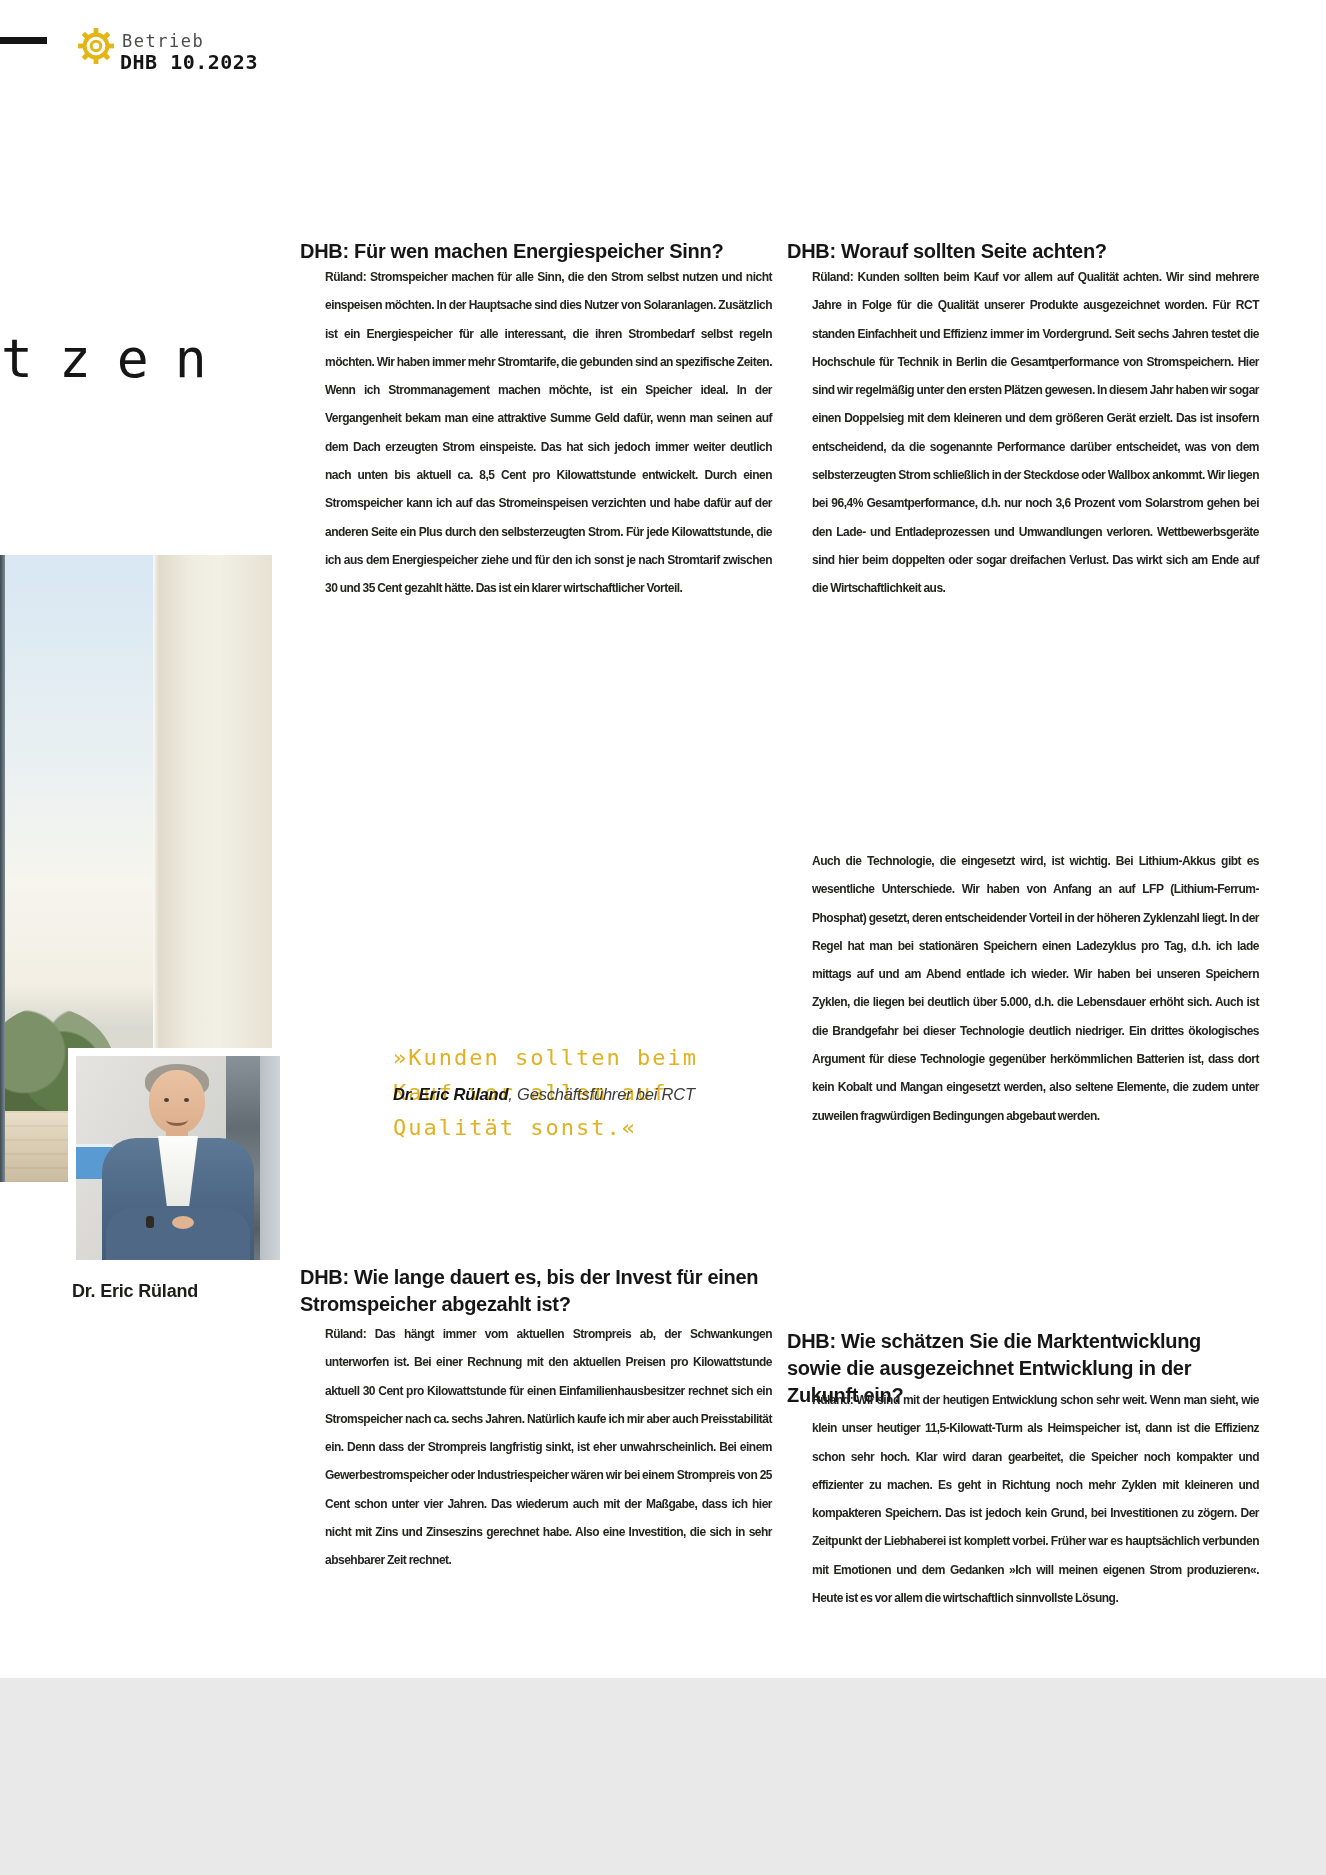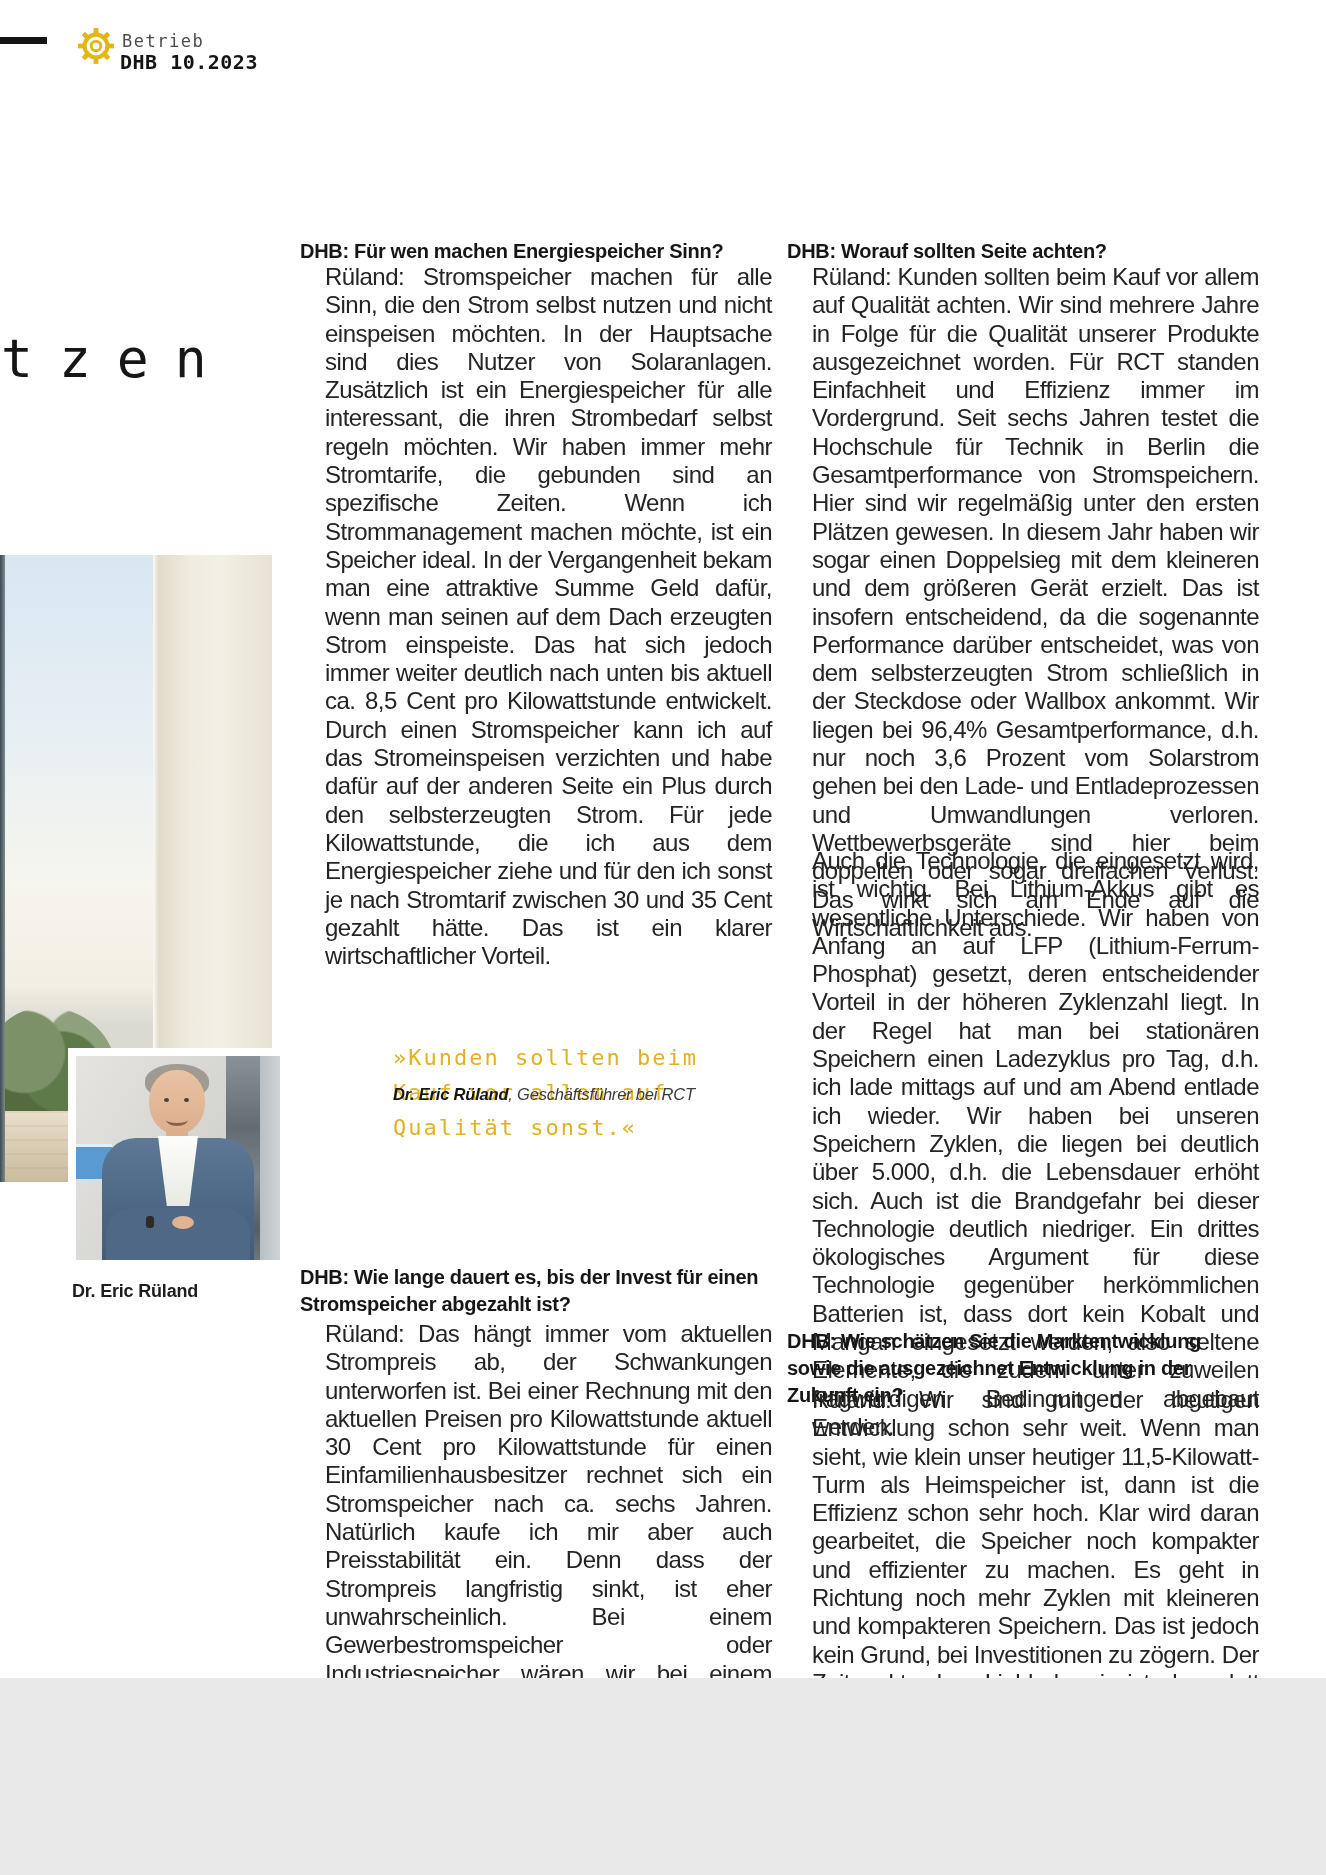--- a/index.html
+++ b/index.html
@@ -68,21 +68,21 @@
     background:linear-gradient(180deg,#5d7995 0%,#4c6683 55%,#425c78 100%);}
   .p-shirt{position:absolute;left:82px;top:80px;width:40px;height:70px;background:linear-gradient(180deg,#fdfdfb,#e9e9e4);
     clip-path:polygon(0 0,100% 0,78% 100%,22% 100%);}
   .p-arms{position:absolute;left:30px;top:152px;width:144px;height:52px;border-radius:26px 26px 0 0;background:#4e6885;}
   .p-hand{position:absolute;left:96px;top:160px;width:22px;height:13px;border-radius:50%;background:#e0b492;}
   .p-watch{position:absolute;left:70px;top:160px;width:8px;height:12px;border-radius:3px;background:#2f2a26;}
   .caption{position:absolute;left:72px;top:1281px;font-weight:bold;font-size:18px;letter-spacing:-.2px;color:#1d1d1b;}
   
   .col{position:absolute;width:472px;}
   .q{font-weight:bold;font-size:20px;line-height:27px;letter-spacing:-.3px;color:#161616;text-align:left;}
-  .body-p{font-size:24px;line-height:28.3px;letter-spacing:-.5px;word-spacing:-.5px;text-align:justify;hyphens:auto;color:#242422;}
+  .body-p{font-size:12px;line-height:28.3px;letter-spacing:-.5px;word-spacing:-.5px;text-align:justify;hyphens:auto;color:#242422;font-weight:bold;}
   .answer{margin-left:25px;}
   .abs{position:absolute;left:0;right:0;}
   
   .quote{
     position:absolute;left:393px;top:1040px;width:372px;
     font-family:"DejaVu Sans Mono",monospace;font-size:22px;line-height:35px;letter-spacing:2px;
     color:#E0B120;
   }
   .quote-attrib{position:absolute;left:393px;top:1085px;font-size:16.5px;letter-spacing:-.2px;color:#2b2b29;}
   .quote-attrib .who{font-weight:bold;font-style:italic;color:#161616;}

